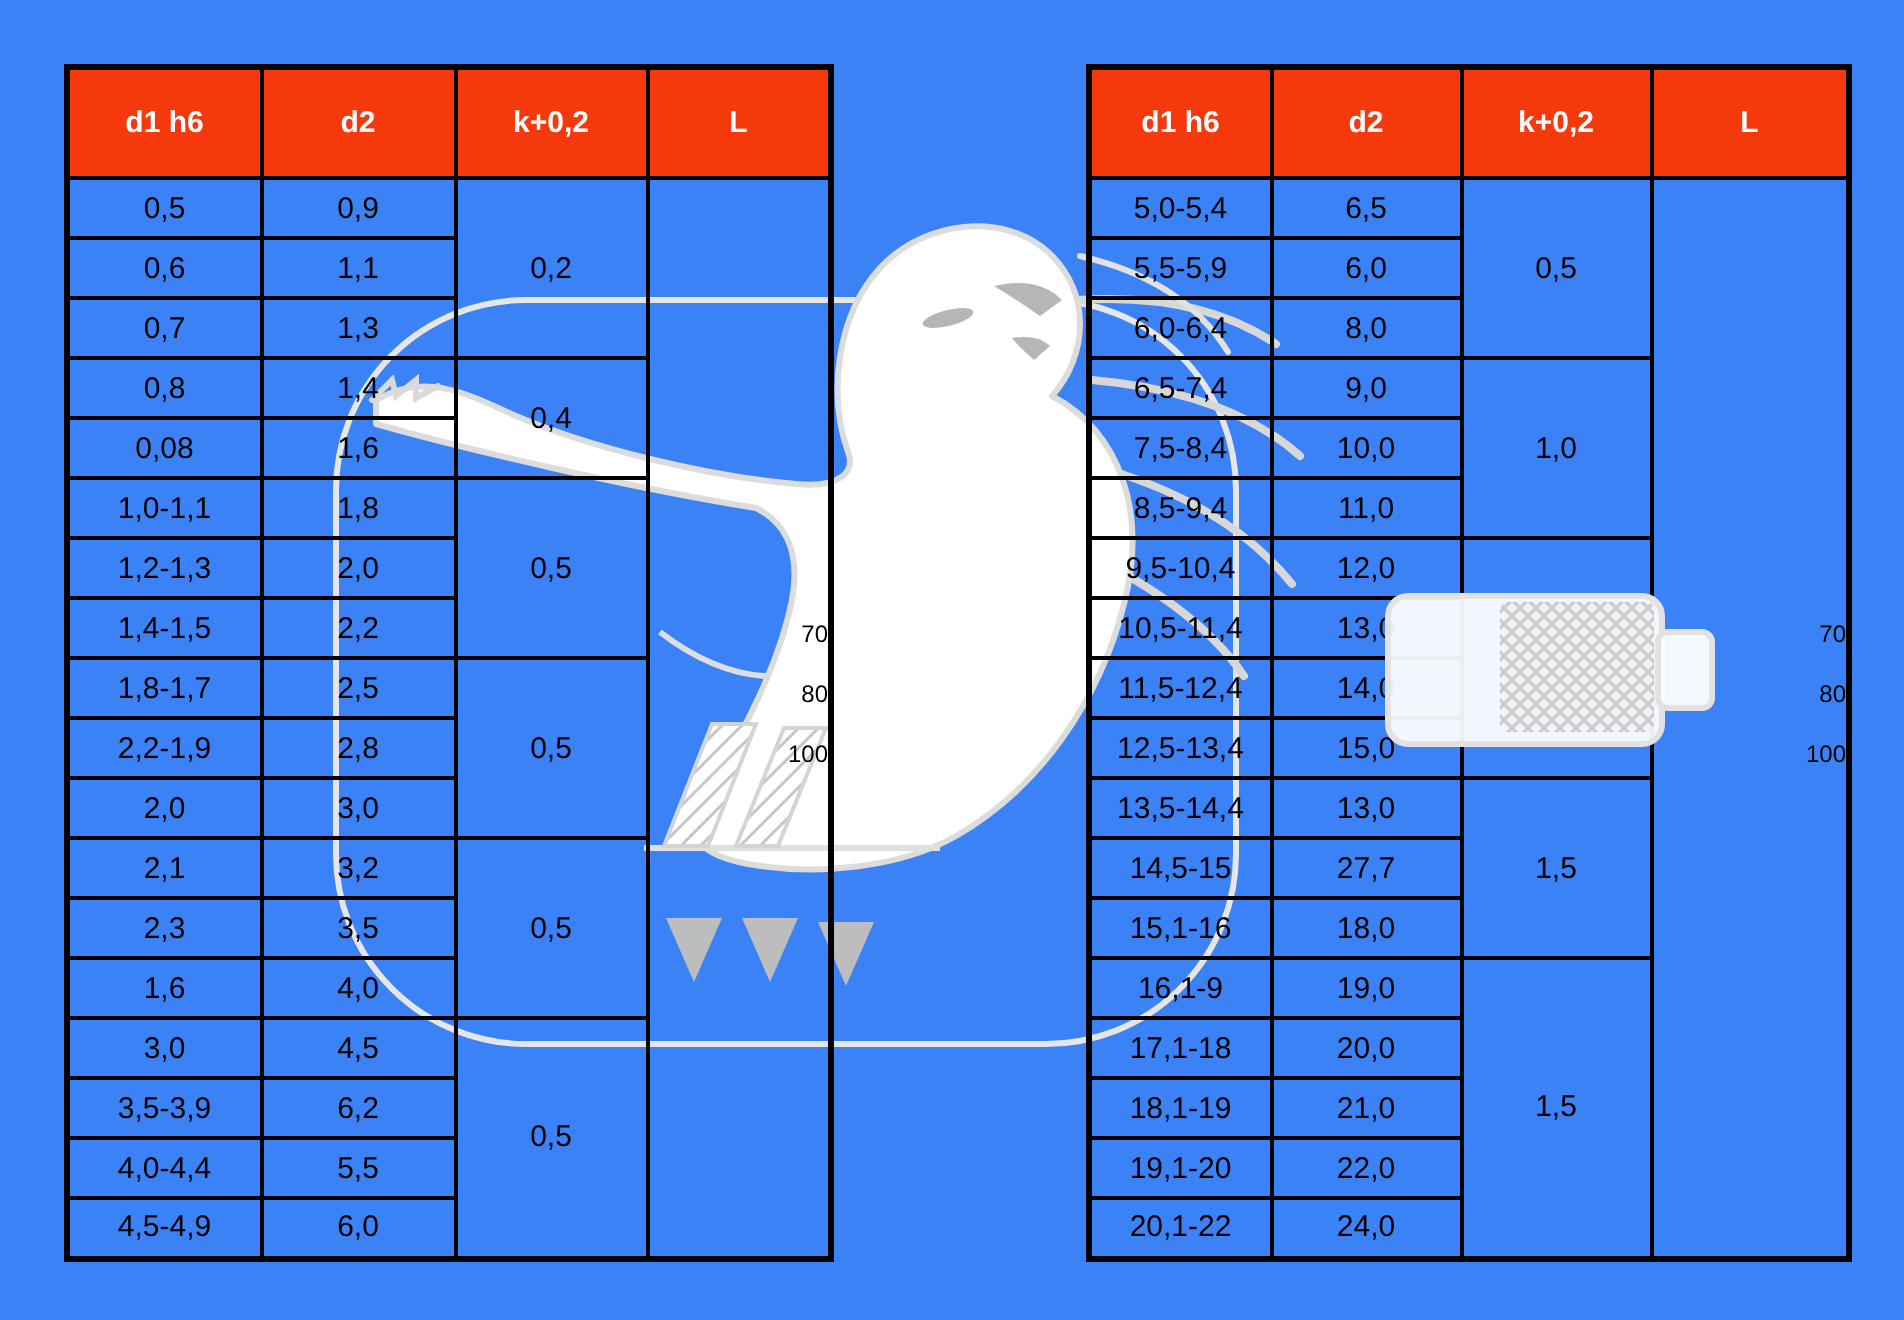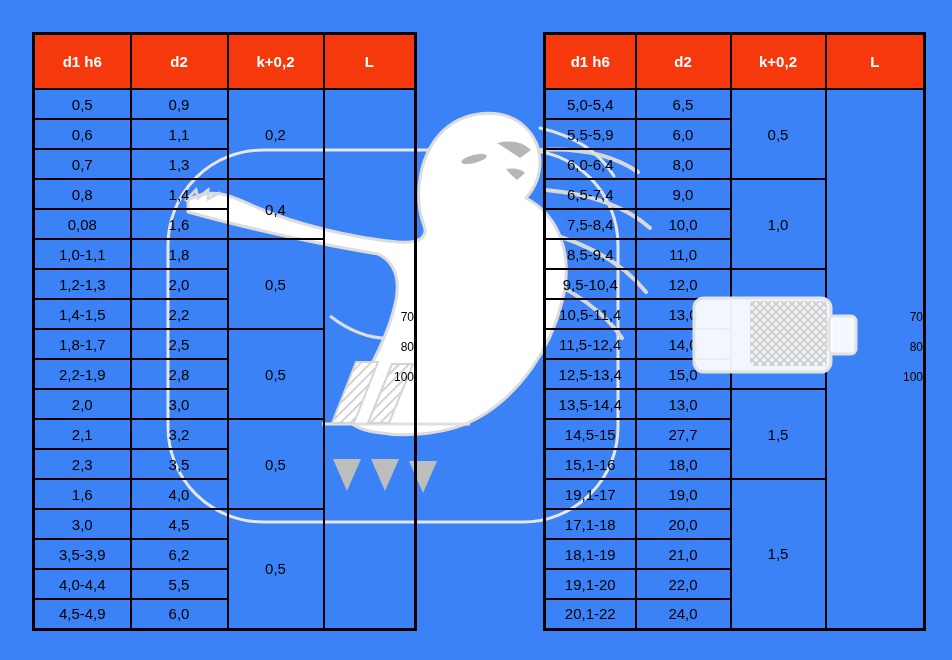--- a/index.html
+++ b/index.html
@@ -279,21 +279,21 @@
         </tr>
         <tr>
           <td>14,5-15</td>
           <td>27,7</td>
         </tr>
         <tr>
           <td>15,1-16</td>
           <td>18,0</td>
         </tr>
         <tr>
-          <td>19,1-17</td>
+          <td>16,1-9</td>
           <td>19,0</td>
           <td rowspan="5" class="k-cell"><span>1,5</span></td>
         </tr>
         <tr>
           <td>17,1-18</td>
           <td>20,0</td>
         </tr>
         <tr>
           <td>18,1-19</td>
           <td>21,0</td>

